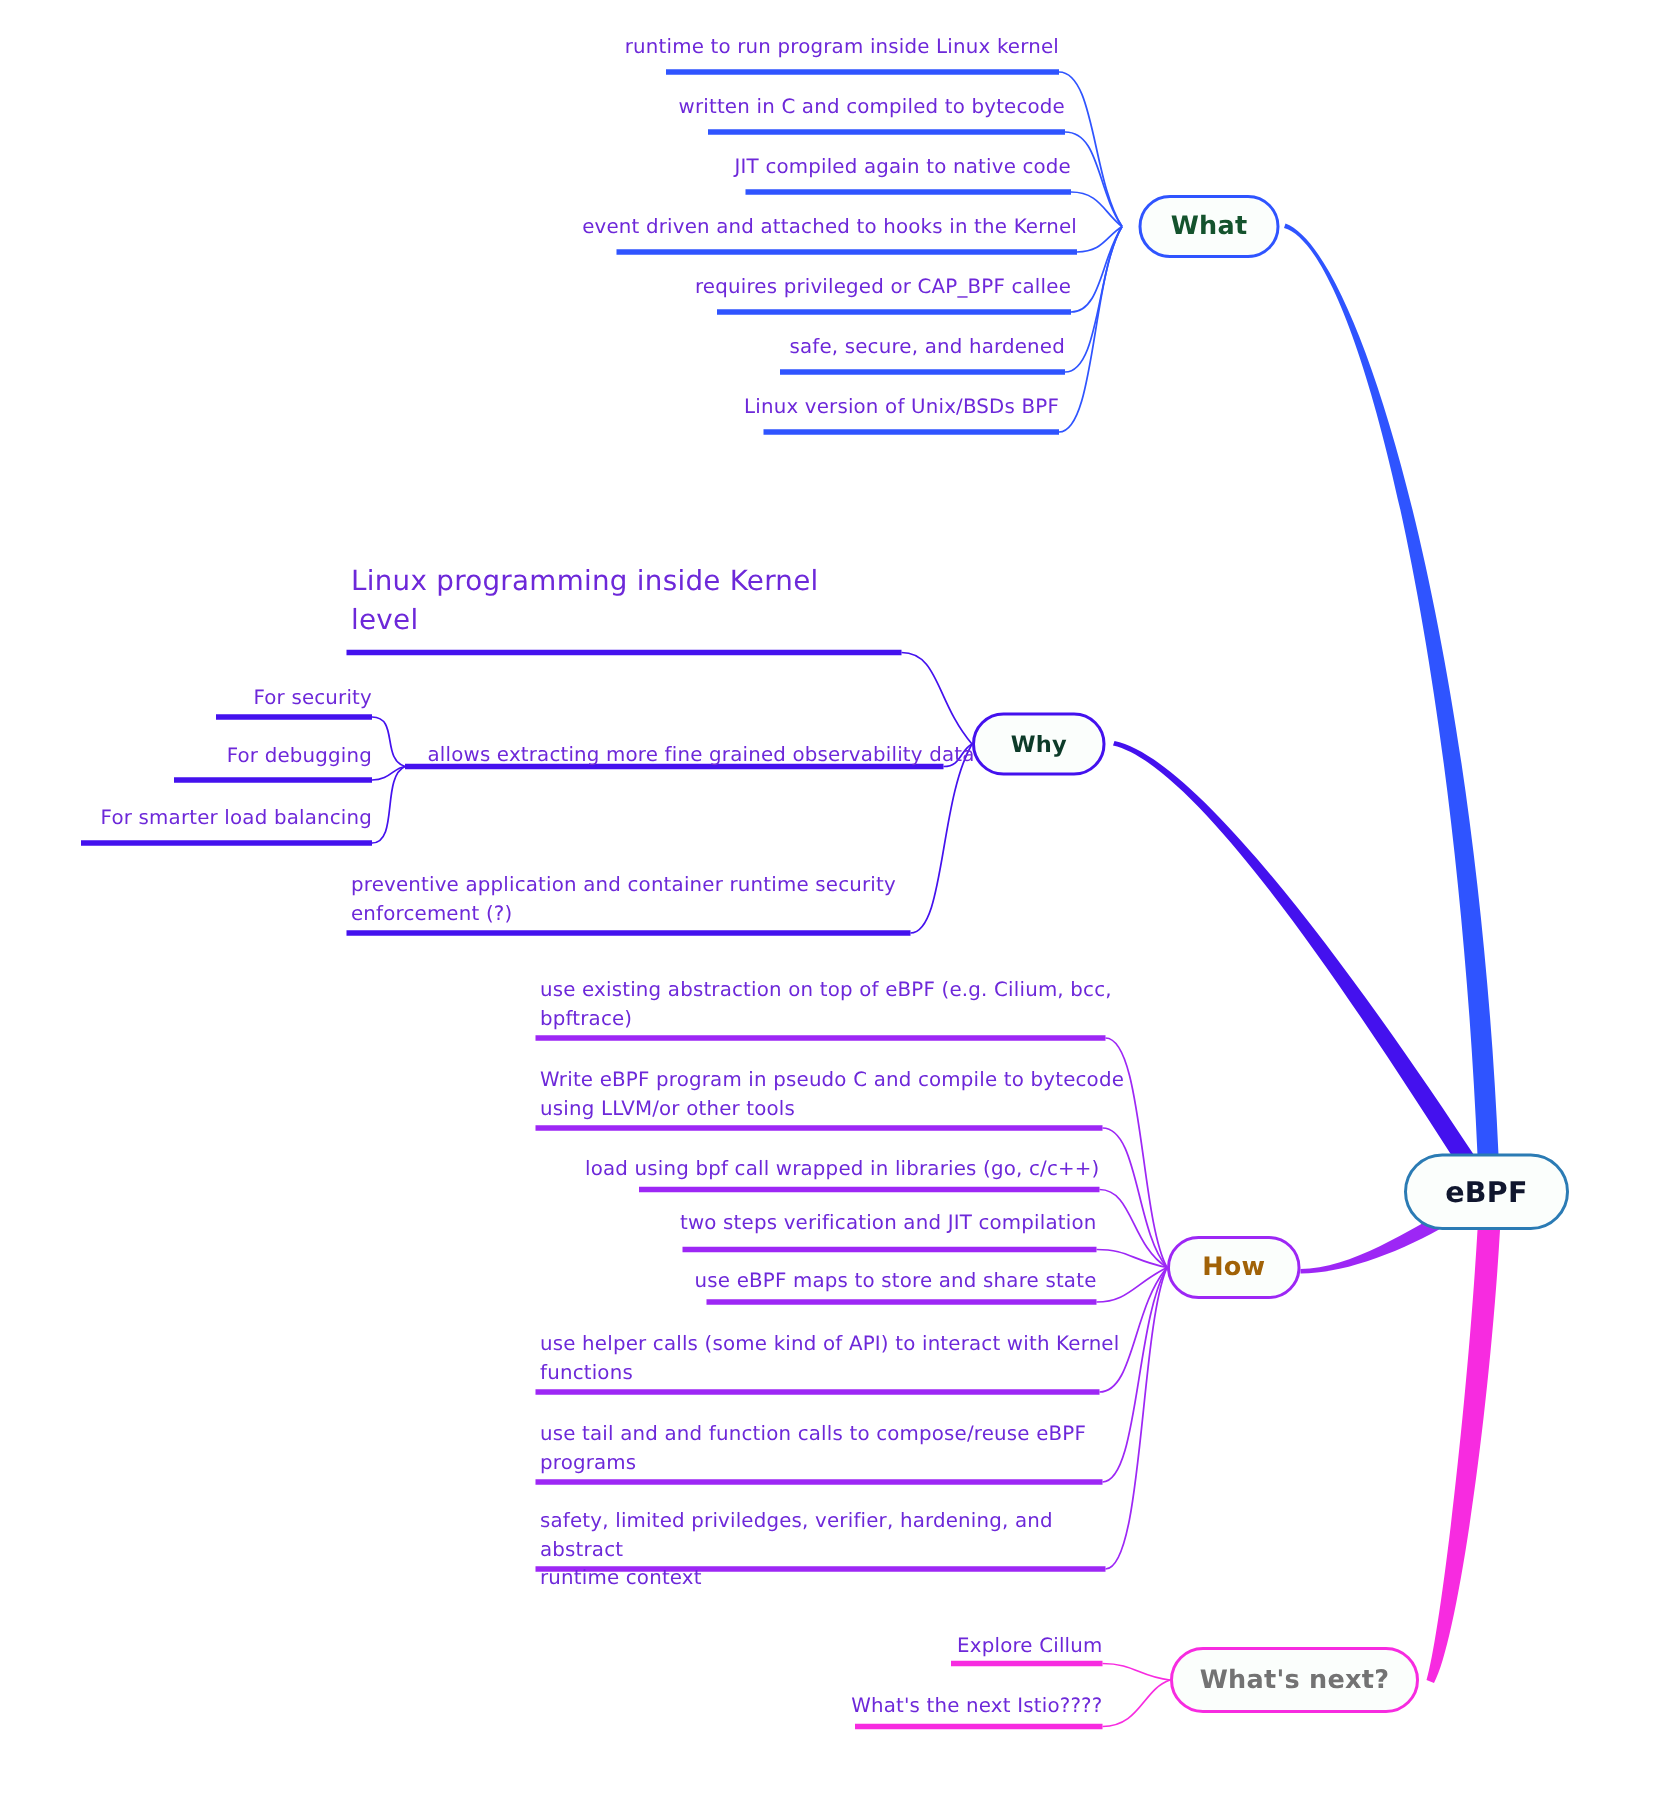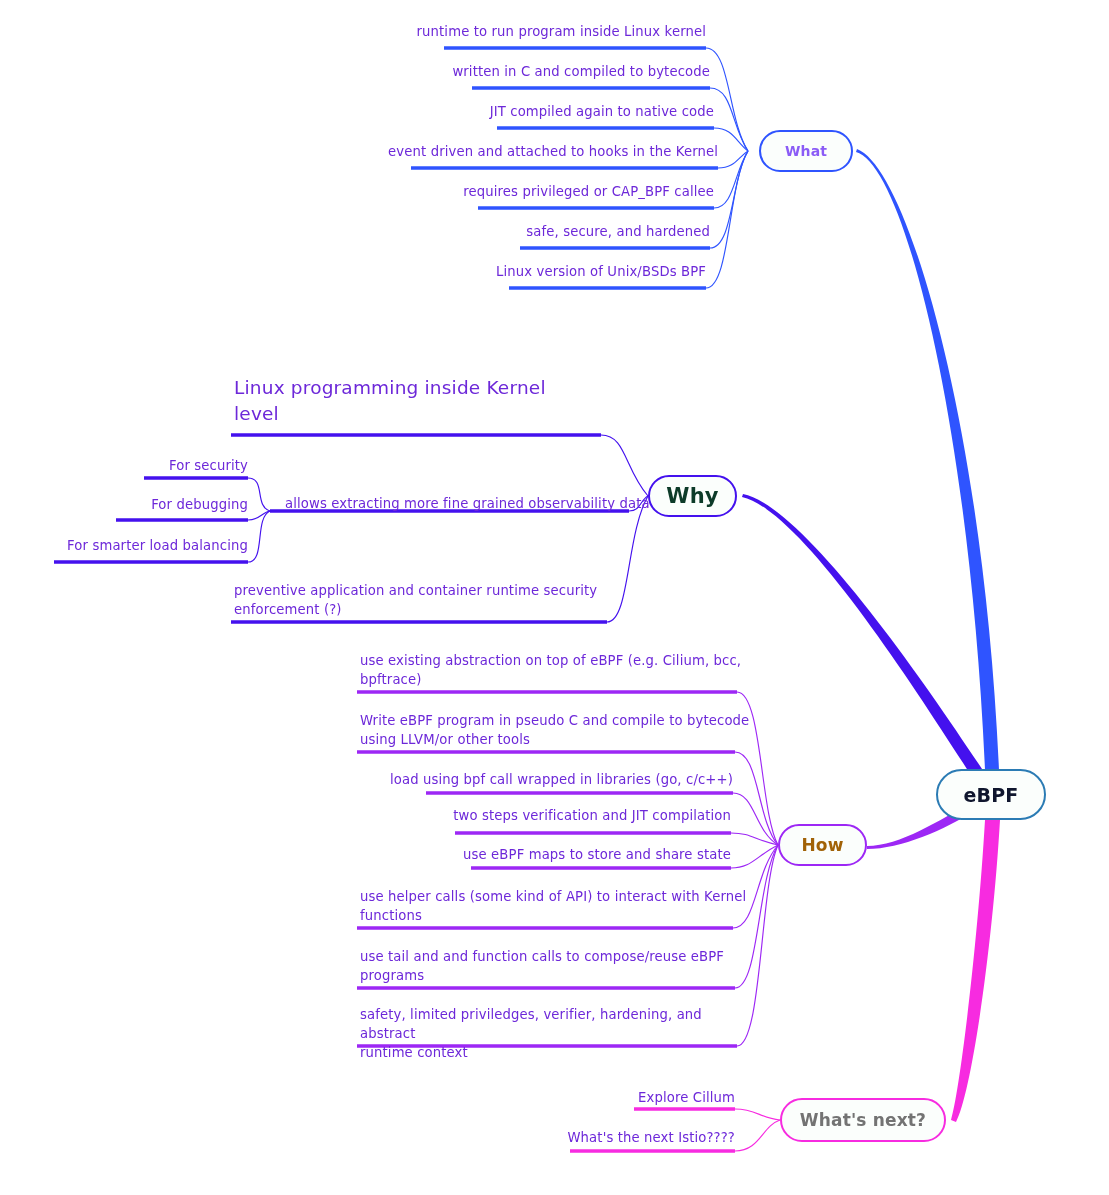--- a/index.html
+++ b/index.html
@@ -56,27 +56,27 @@
     letter-spacing: 0.01em;
     background: #fbfefc;
   }
   .node-central {
     border: 2.4px solid #2b7bb4;
     color: #10162e;
     font-size: 19px;
   }
   .node-what {
     border: 2.6px solid #2f54ff;
-    color: #8b5cf6;
-    font-size: 14px;
+    color: #14532d;
+    font-size: 17px;
   }
   .node-why {
     border: 2.6px solid #4411ee;
     color: #0d3b29;
-    font-size: 21px;
+    font-size: 15px;
   }
   .node-how {
     border: 2.6px solid #9d27f5;
     color: #a16207;
     font-size: 17px;
   }
   .node-next {
     border: 2.6px solid #f72be0;
     color: #737373;
     font-size: 17px;

